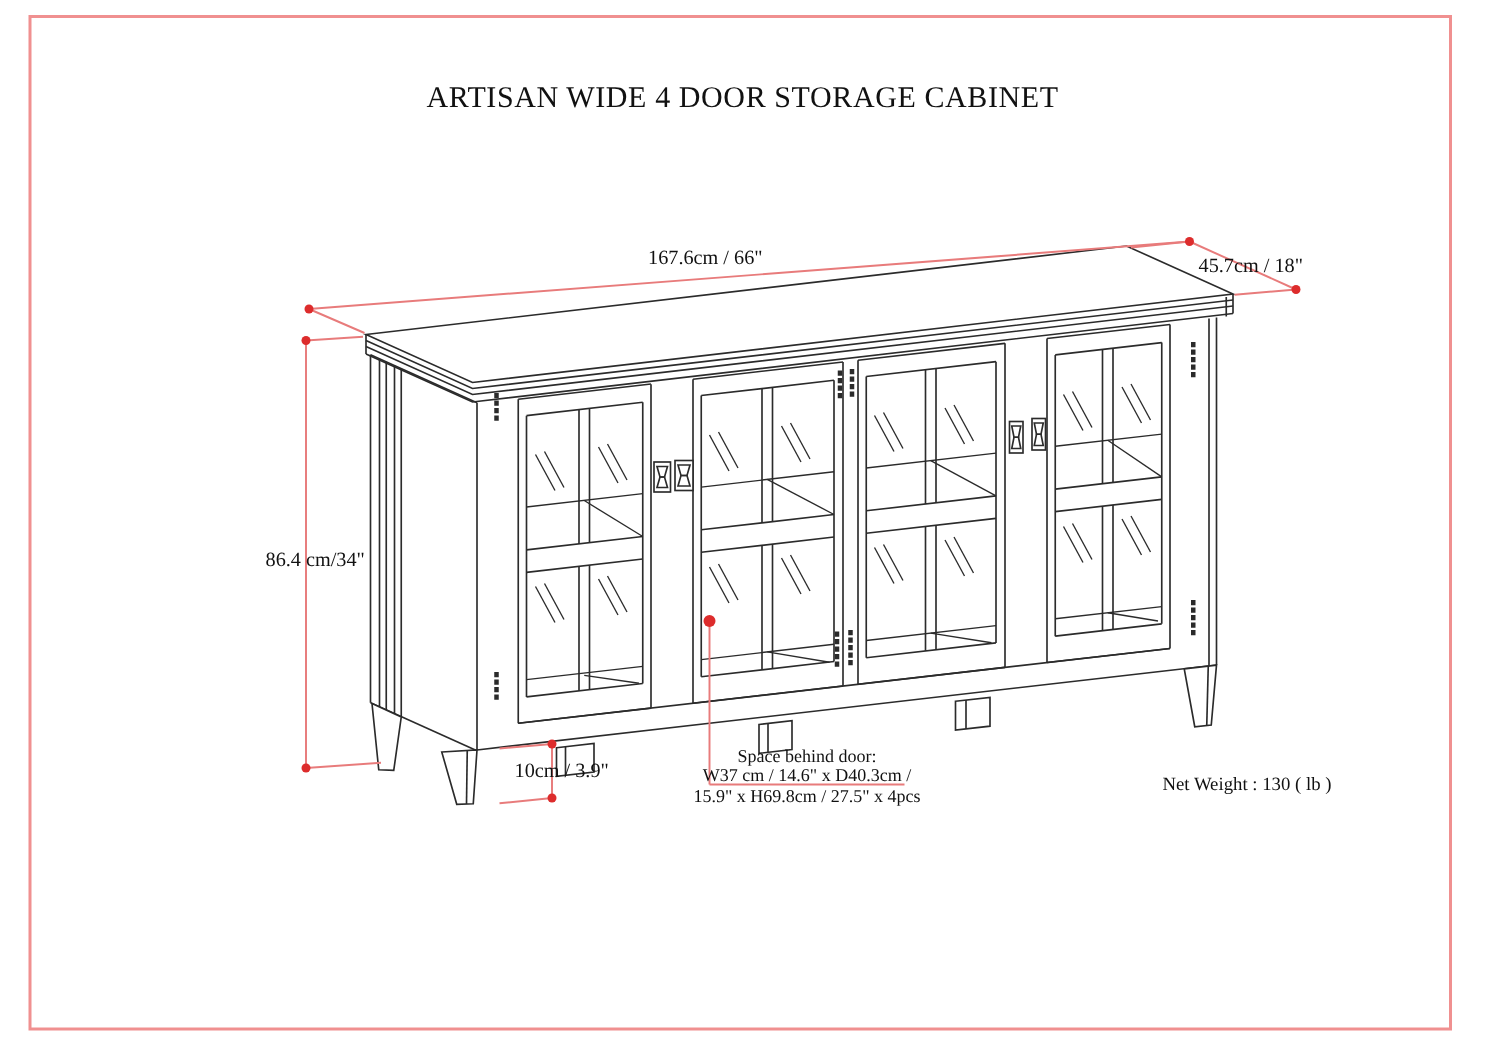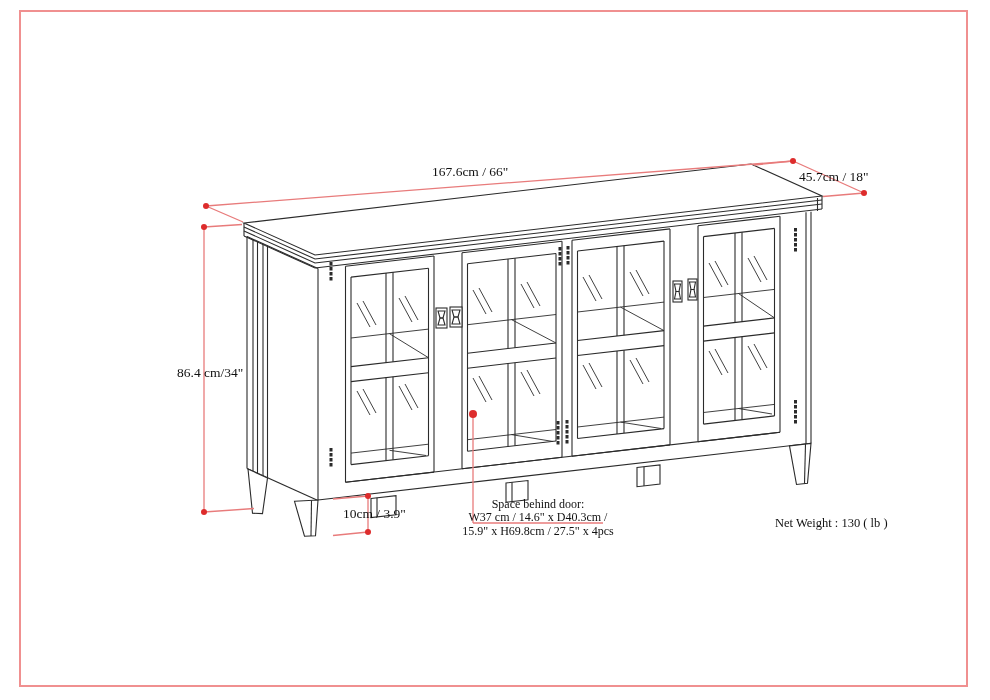--- a/index.html
+++ b/index.html
@@ -34,20 +34,21 @@
   .dim-label{font-size:13.5px;}
   .small-label{font-size:12px;}
   .net-label{font-size:12.5px;}
   svg{position:absolute;left:0;top:0;}
 </style>
 </head>
 <body>
 
 <div class="page">
   <div class="page-border"></div>
+  <div class="title">ARTISAN WIDE 4 DOOR STORAGE CABINET</div>
 
   <svg width="990" height="700" viewBox="0 0 990 700">
     <g stroke="#2b2b2b" stroke-width="1.1" fill="none">
 
       <g>
         <polygon points="244,223 751,164 822,196 315,255" fill="#ffffff"></polygon>
 
         <line x1="244" y1="223" x2="244" y2="236"></line>
 
         <line x1="822" y1="196" x2="822" y2="209"></line>

